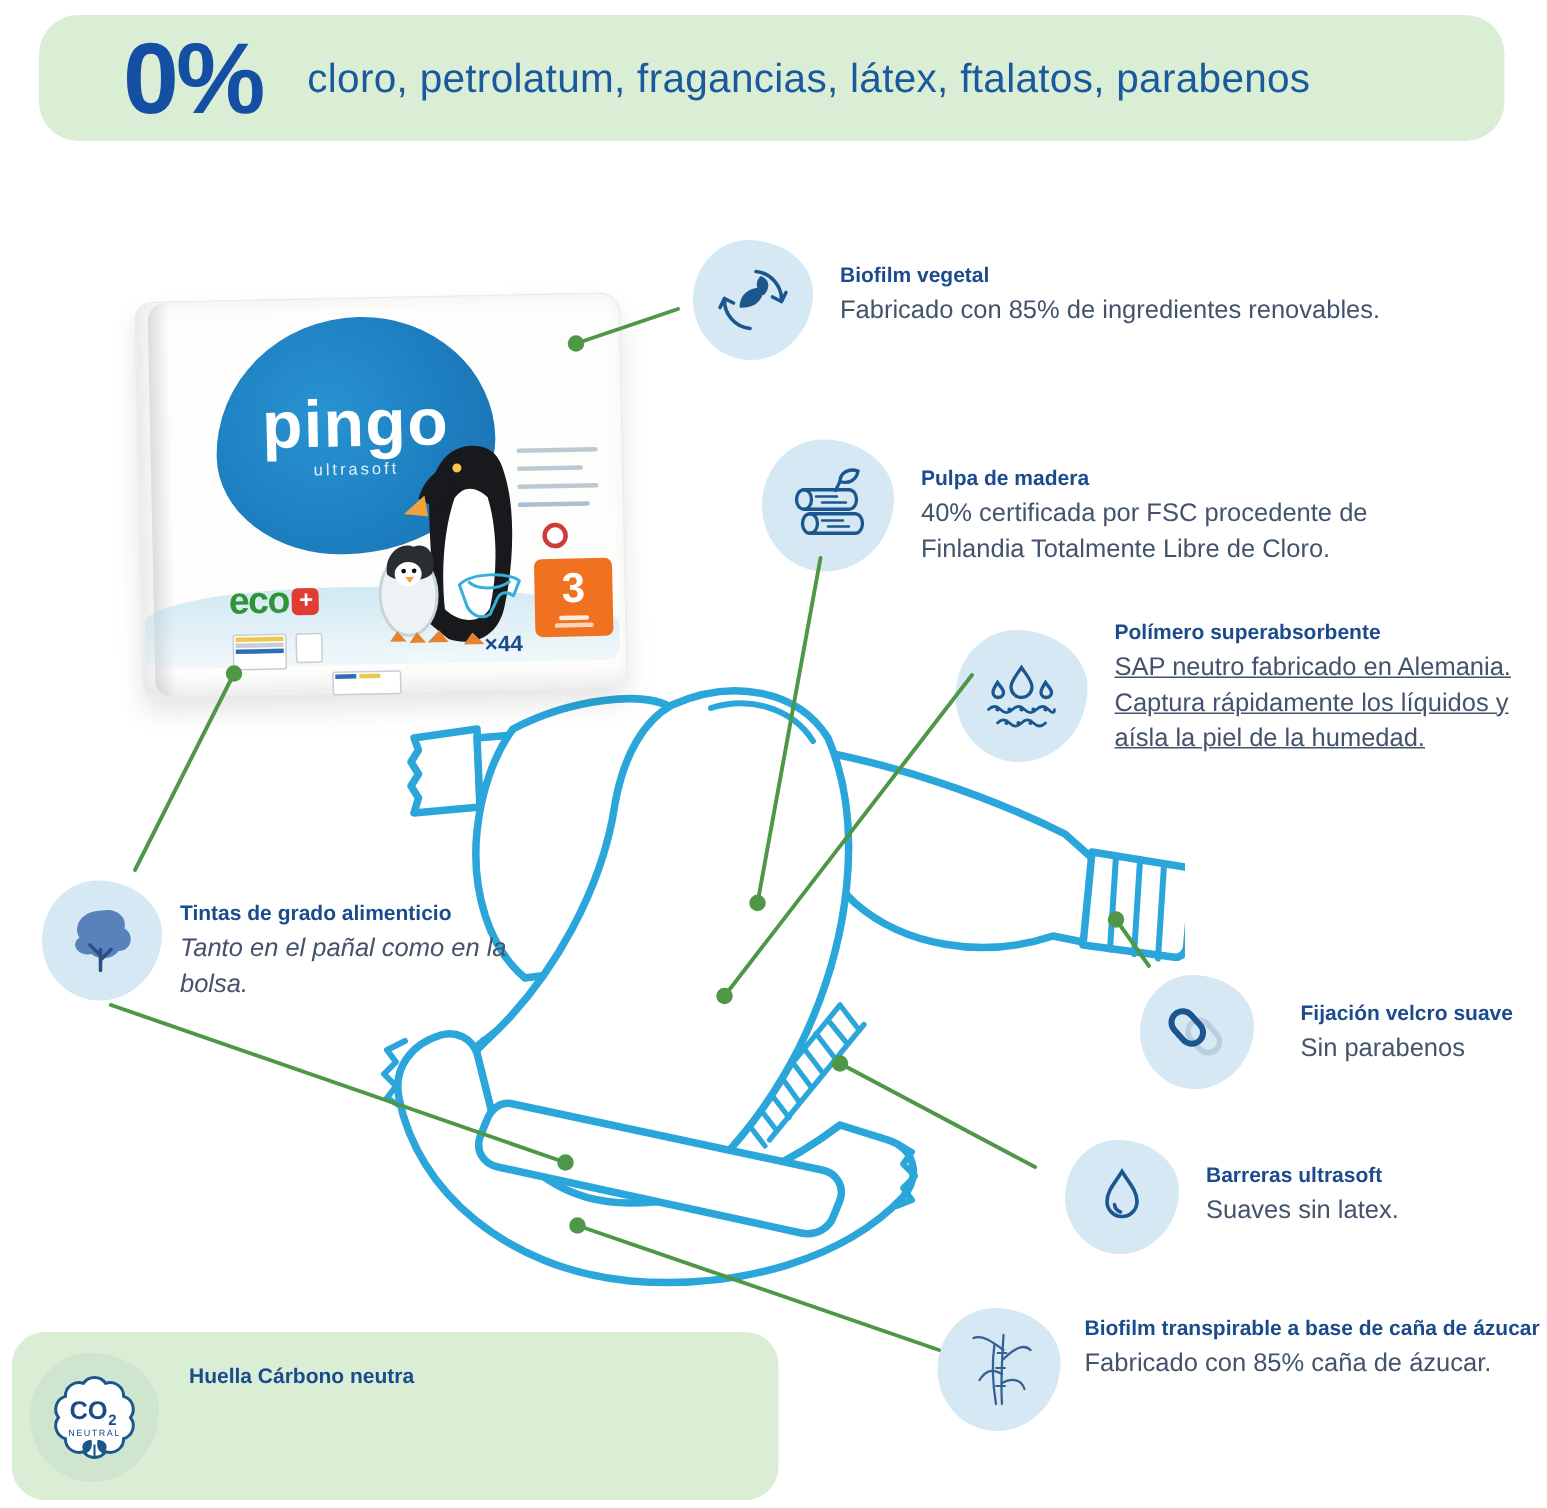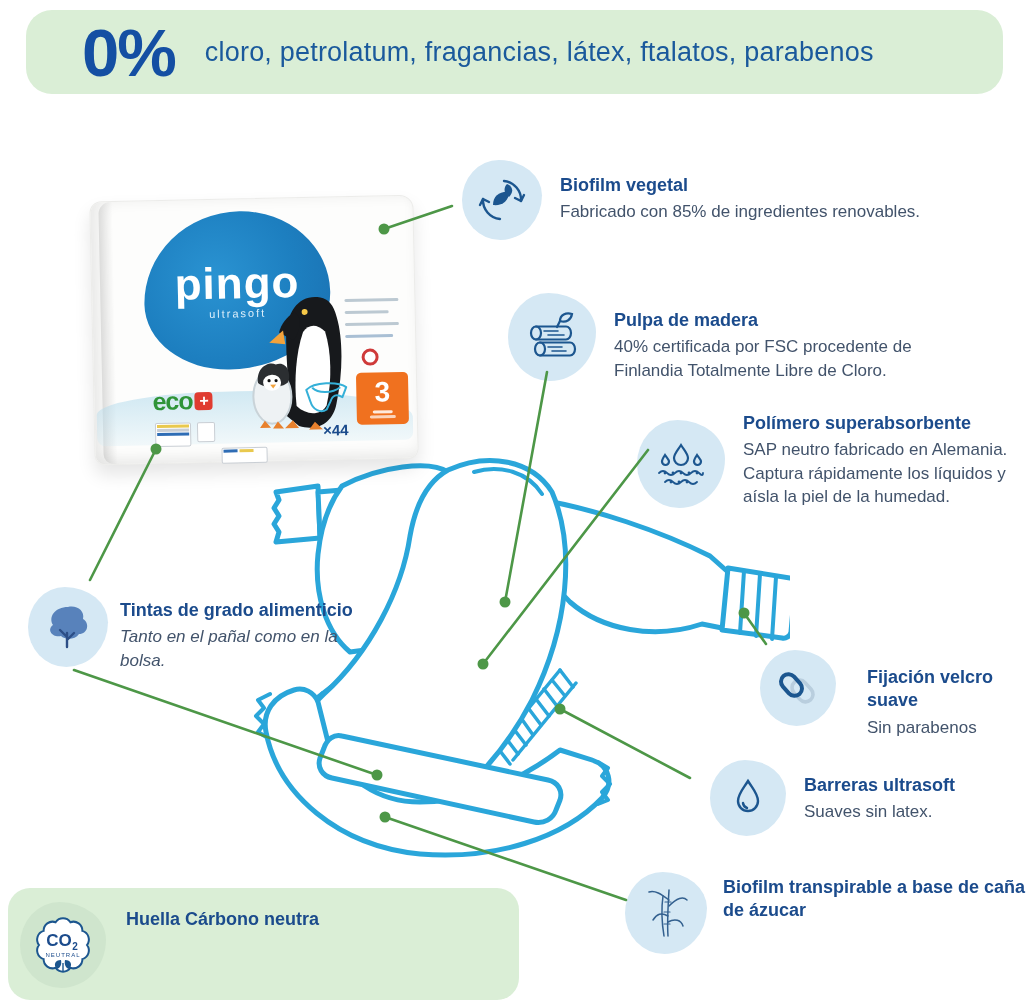--- a/index.html
+++ b/index.html
@@ -17,21 +17,21 @@
 
   
   .callout{position:absolute;display:flex;align-items:flex-start;}
   .blob{position:relative;flex:0 0 auto;display:flex;align-items:center;justify-content:center;
         background:#d5e8f4;border-radius:46% 54% 52% 48% / 50% 44% 56% 50%;}
   .blob:before{content:"";position:absolute;inset:-7px;background:#e5f0f8;z-index:-1;
         border-radius:55% 45% 50% 50% / 46% 54% 48% 52%;}
   .blob.green{background:#cfe5cd;}
   .blob.green:before{background:#dfeedd;}
   .c-text{margin-left:18px;}
-  .c-title{font-size:18px;font-weight:700;color:#1b4b8c;margin:0 0 3px 0;line-height:1.3;}
+  .c-title{font-size:14px;font-weight:700;color:#1b4b8c;margin:0 0 3px 0;line-height:1.3;}
   .c-body{font-size:17px;color:#42536b;line-height:1.38;}
 
   
   .bag{position:absolute;left:92px;top:198px;width:322px;height:262px;background:#fdfdfc;
        border:1px solid #ececea;border-radius:12px 14px 10px 10px;transform:rotate(-1.2deg);
        box-shadow:0 10px 18px rgba(0,0,0,.10), inset 10px 0 14px rgba(0,0,0,.06), inset 0 -8px 12px rgba(0,0,0,.04);}
   .bag .crease{position:absolute;left:8px;top:0;width:14px;height:100%;
        background:linear-gradient(90deg,rgba(0,0,0,.10),rgba(0,0,0,0));border-radius:12px 0 0 10px;}
   .bag .wash{position:absolute;left:2px;bottom:18px;width:98%;height:52px;
        background:linear-gradient(180deg,rgba(173,216,235,.55),rgba(205,233,244,.25));
@@ -221,21 +221,21 @@
         <path d="M10,43 q4,-4 8,0 t8,0 t8,0 t8,0" stroke-width="1.8"></path>
         <g fill="#1c568f" stroke="none">
             <circle cx="16" cy="43" r="1.4"></circle>
             <circle cx="24" cy="43" r="1.4"></circle>
             <circle cx="32" cy="43" r="1.4"></circle>
           </g>
       </svg>
     </div>
     <div class="c-text" style="padding-top:0px;margin-top:-8px;">
       <div class="c-title">Polímero superabsorbente</div>
-      <div class="c-body" style="max-width:312px;">SAP neutro fabricado en Alemania. Captura rápidamente los líquidos y aísla la piel de la humedad.</div>
+      <div class="c-body" style="max-width:312px;text-decoration:underline;">SAP neutro fabricado en Alemania. Captura rápidamente los líquidos y aísla la piel de la humedad.</div>
     </div>
   </div>
 
   <div class="callout" style="left:28px;top:587px;">
     <div class="blob" style="width:80px;height:80px;">
       <svg width="48" height="48" viewBox="0 0 48 48" fill="none">
         <path d="M24,4 C11,4 4,14 9,22 C2,27 9,35 17,33 C21,37 31,37 35,31 C44,31 46,20 39,16 C41,8 33,2 24,4 Z" fill="#4a77b5" opacity="0.9"></path>
         <path d="M23,30 L23,44 M23,34 L16,27 M23,37 L30,30" stroke="#2c4e86" stroke-width="2.4" stroke-linecap="round"></path>
       </svg>
     </div>
@@ -275,20 +275,21 @@
     <div class="blob" style="width:82px;height:82px;">
       <svg width="50" height="54" viewBox="0 0 50 54" fill="none" stroke="#33608f" stroke-width="1.5" stroke-linecap="round">
         <path d="M28,4 C27,20 26,36 27,50"></path>
         <path d="M22,10 C20,24 21,38 23,50"></path>
         <path d="M28,14 C20,8 14,4 8,6 M28,20 C36,12 42,10 46,14 M27,30 C20,26 16,28 12,34 M27,36 C34,32 40,34 42,40"></path>
         <path d="M24,16 h6 M23,26 h6 M23,38 h6" stroke-width="1.2"></path>
       </svg>
     </div>
     <div class="c-text" style="padding-top:4px;margin-left:16px;">
       <div class="c-title" style="max-width:335px;">Biofilm transpirable a base de caña de ázucar</div>
+      <div class="c-body" style="max-width:340px;">Fabricado con 85% caña de ázucar.</div>
     </div>
   </div>
 
   <div class="footer-band"></div>
   <div class="callout" style="left:20px;top:902px;">
     <div class="blob green" style="width:86px;height:86px;text-align:right;">
       <svg width="64" height="64" viewBox="0 0 60 64">
         <path d="M54,32 A9,9 0 0 1 49.4,46.1 A9,9 0 0 1 37.4,54.8 A9,9 0 0 1 22.6,54.8 A9,9 0 0 1 10.6,46.1 A9,9 0 0 1 6,32 A9,9 0 0 1 10.6,17.9 A9,9 0 0 1 22.6,9.2 A9,9 0 0 1 37.4,9.2 A9,9 0 0 1 49.4,17.9 A9,9 0 0 1 54,32 Z" fill="#fff" stroke="#1c568f" stroke-width="2"></path>
         <text x="26" y="33" text-anchor="middle" font-family="Liberation Sans, sans-serif" font-size="17" font-weight="bold" fill="#1b4b8c">CO</text>
         <text x="42" y="37" text-anchor="middle" font-family="Liberation Sans, sans-serif" font-size="10" font-weight="bold" fill="#1b4b8c">2</text>

